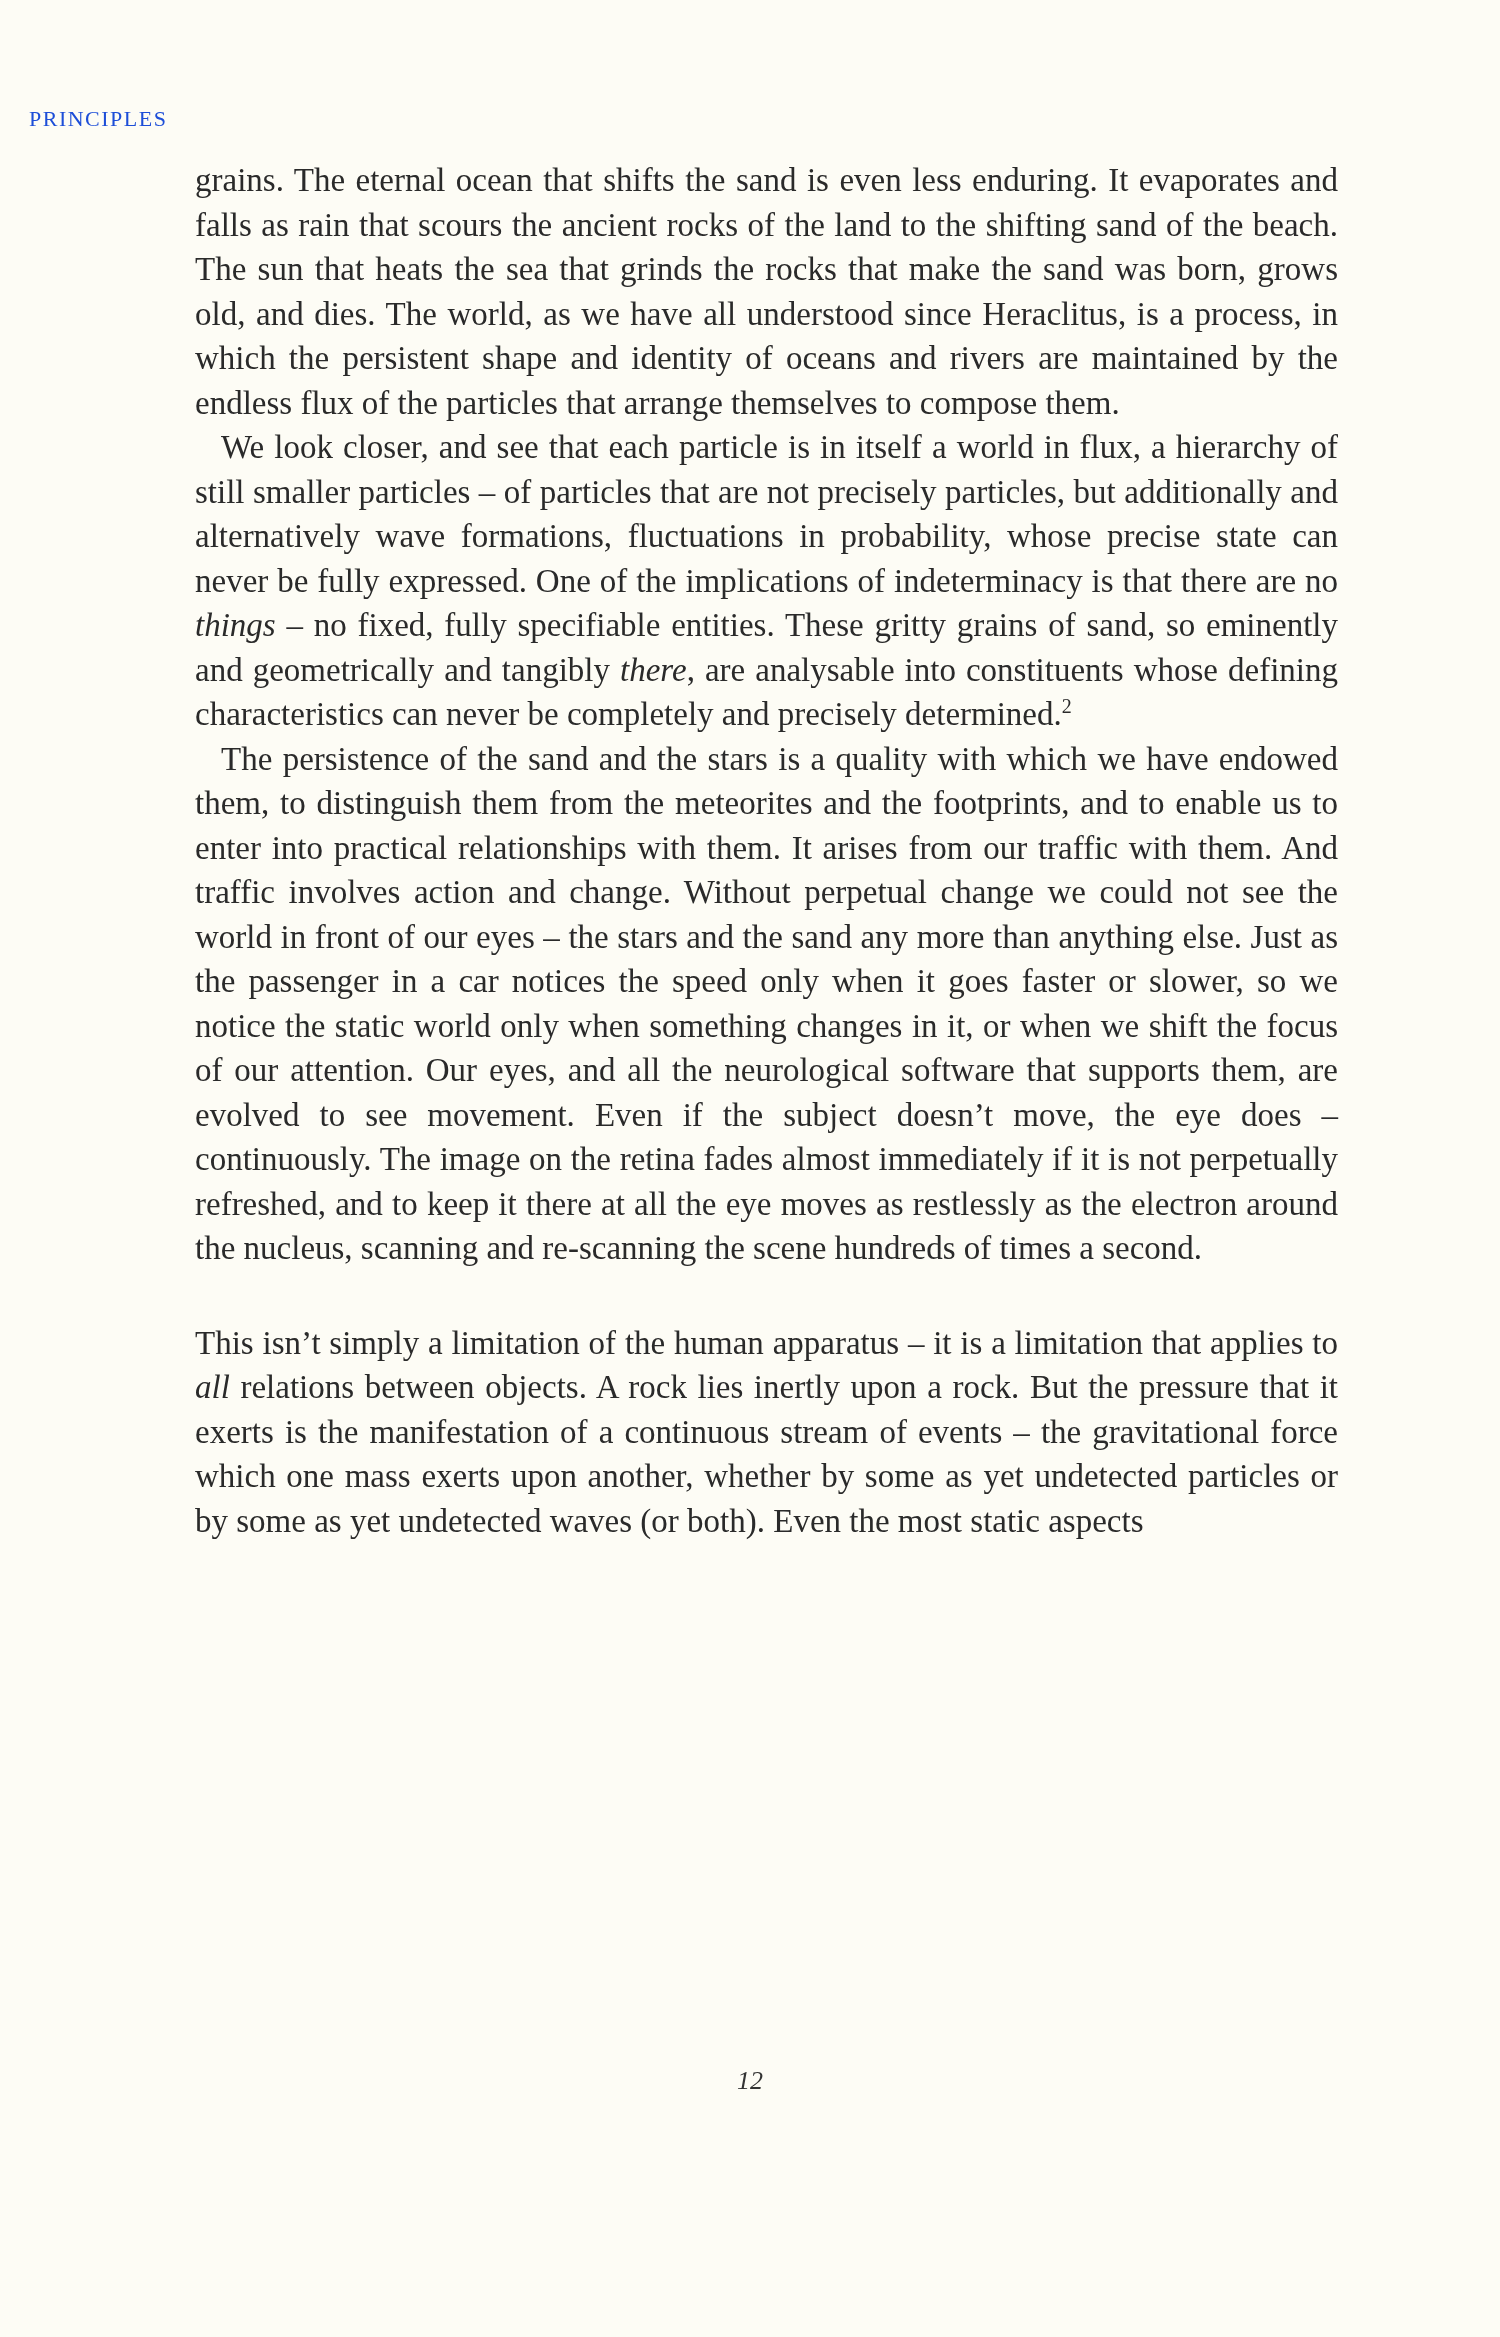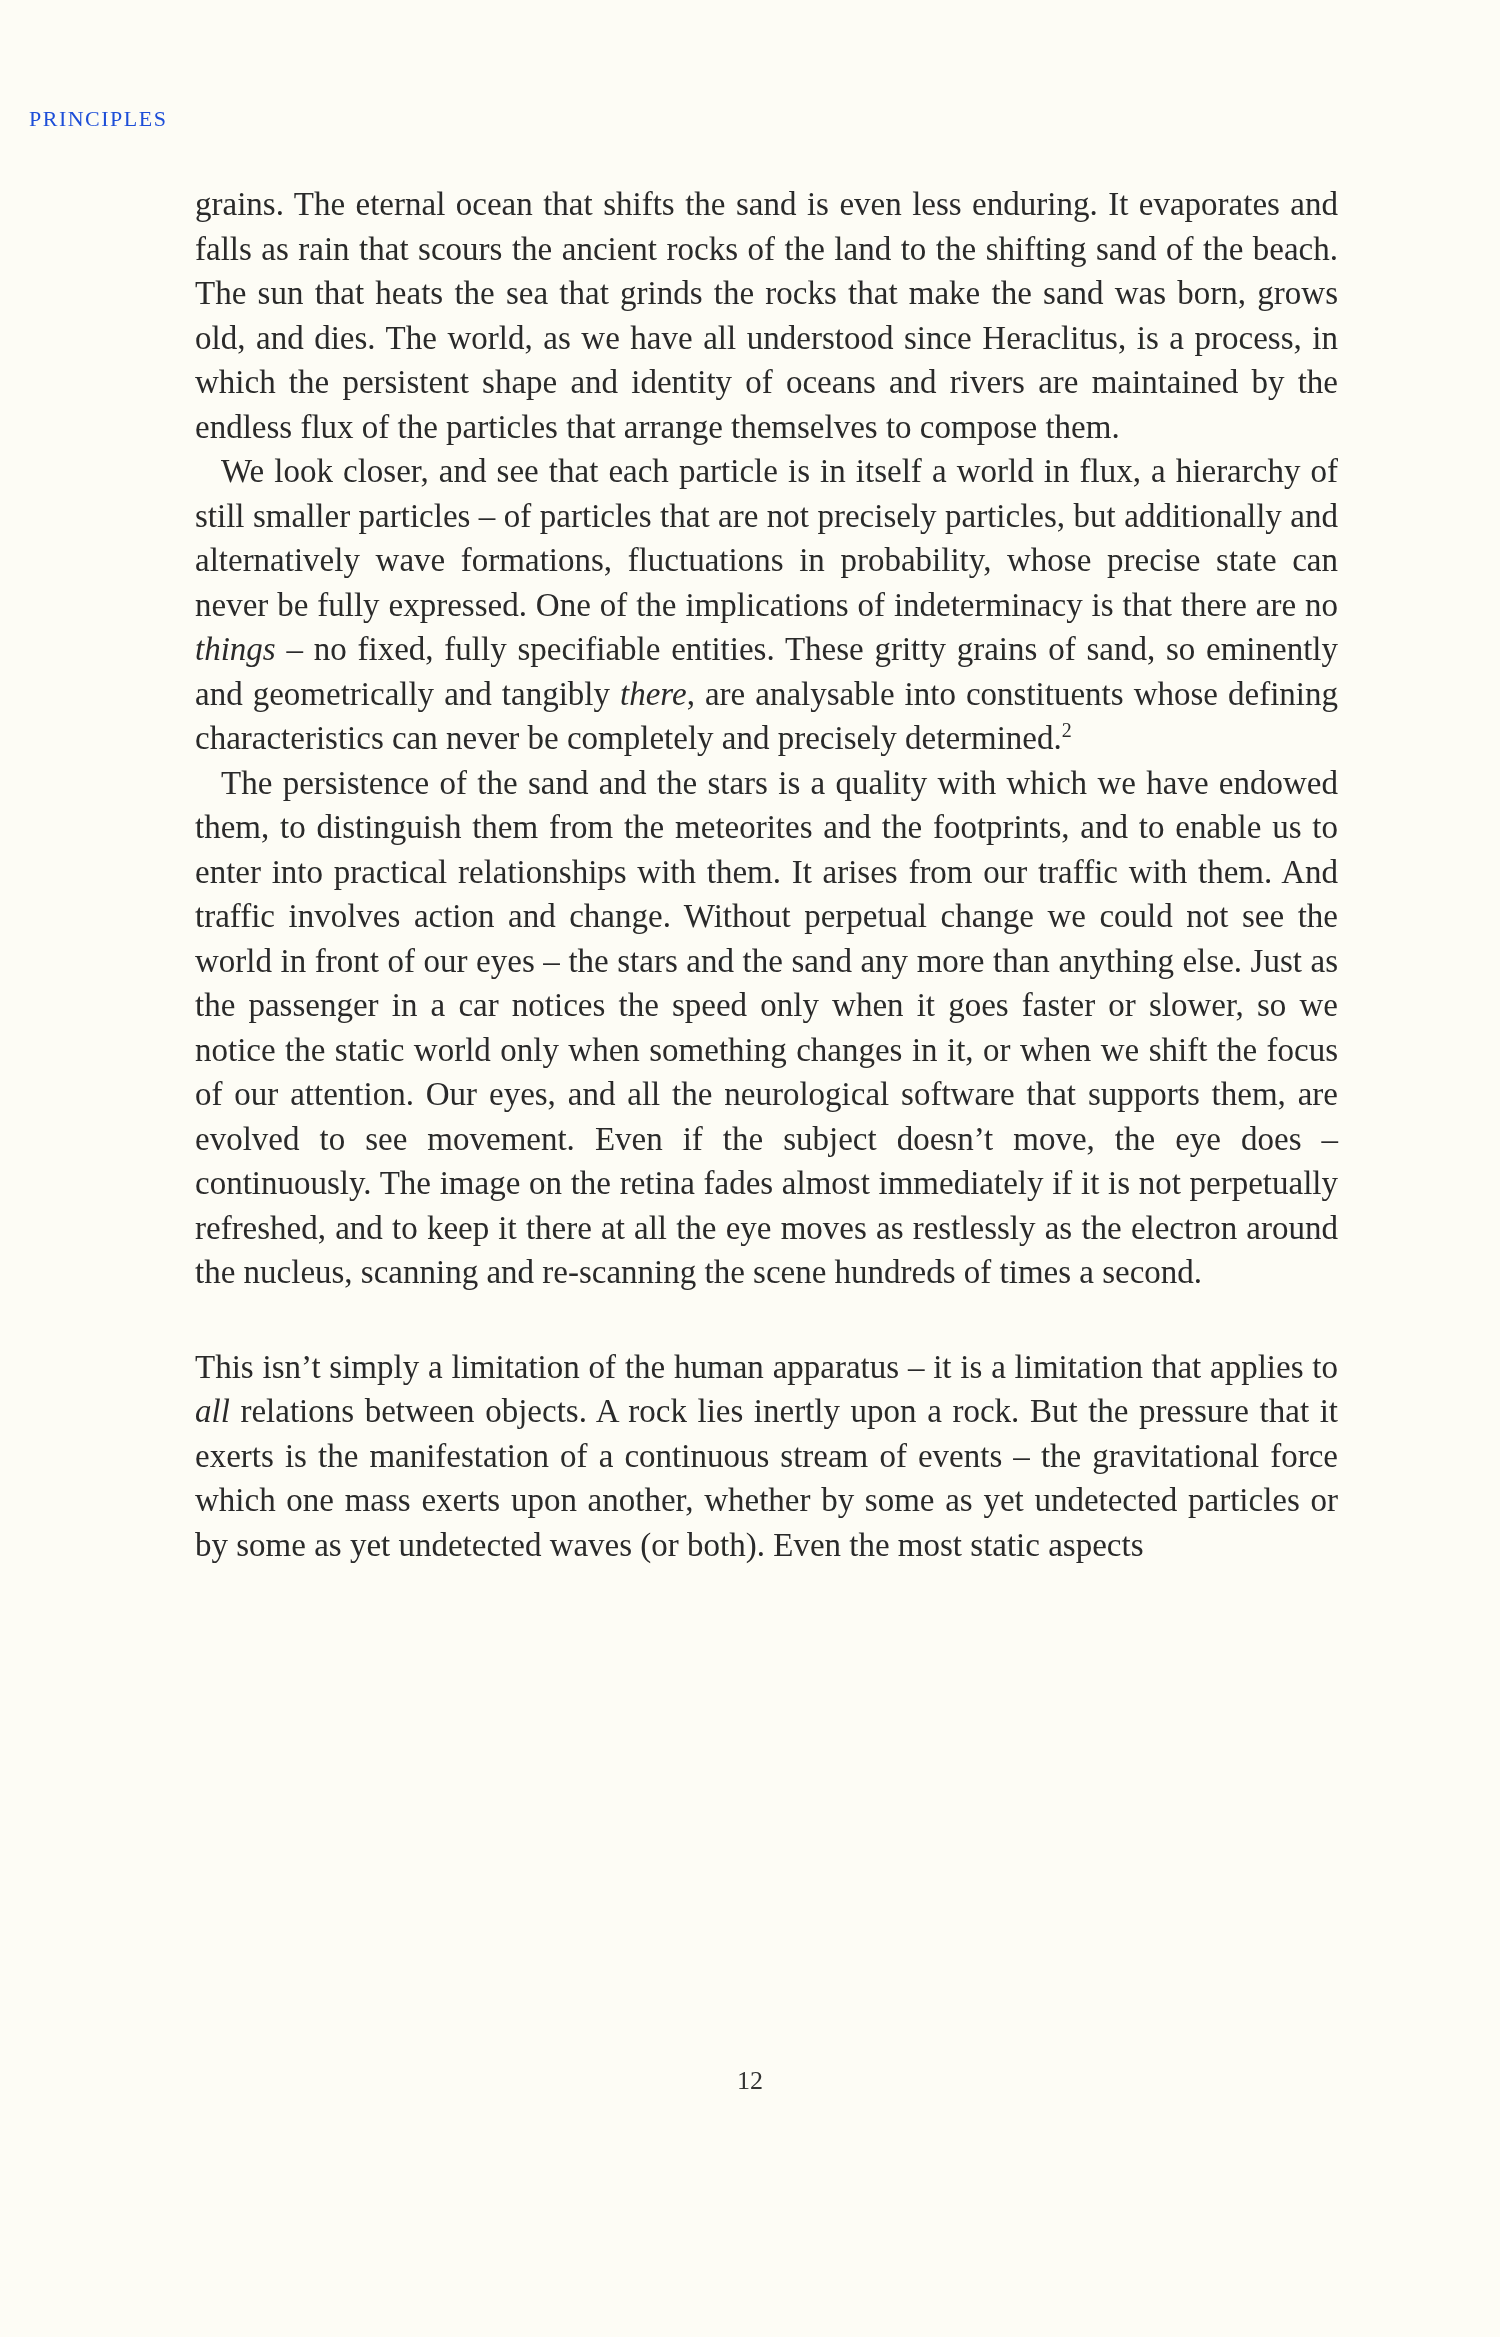--- a/index.html
+++ b/index.html
@@ -12,32 +12,32 @@
     color: #2a2a2a;
   }
   .running-head {
     position: absolute; left: 0; width: 1500px; top: 106px;
     text-align: left;
     font-size: 22px; letter-spacing: 1.5px;
     color: #1d4ed8;
     padding-left: 29px;
   }
   .body-text {
-    position: absolute; left: 195px; top: 182px; width: 1143px;
+    position: absolute; left: 195px; top: 158px; width: 1143px;
     font-size: 33px; line-height: 44.5px;
     text-align: justify;
     hyphens: manual;
   }
   .body-text p { margin: 0; }
   .body-text p.indent { text-indent: 26px; }
   .body-text p.section-break { margin-top: 50px; }
   sup { font-size: 20px; line-height: 0; vertical-align: 12px; }
   .folio {
     position: absolute; left: 0; width: 1500px; top: 2066px;
-    text-align: center; font-size: 26px; color: #333;
+    text-align: center; font-size: 26px; color: #333; font-style: italic;
   }
 </style>
 </head>
 <body>
 
 <div class="running-head">PRINCIPLES</div>
 
 <div class="body-text">
   <p><span>grains. The eternal ocean that shifts the sand is even less enduring. It evaporates and falls as rain that scours the ancient rocks of the land to the shifting sand of the beach. The sun that heats the sea that grinds the rocks that make the sand was born, grows old, and dies. The world, as we have all understood since Heraclitus, is a process, in which the persistent shape and identity of oceans and rivers are main­tained by the endless flux of the particles that arrange themselves to compose them.</span></p>
 

